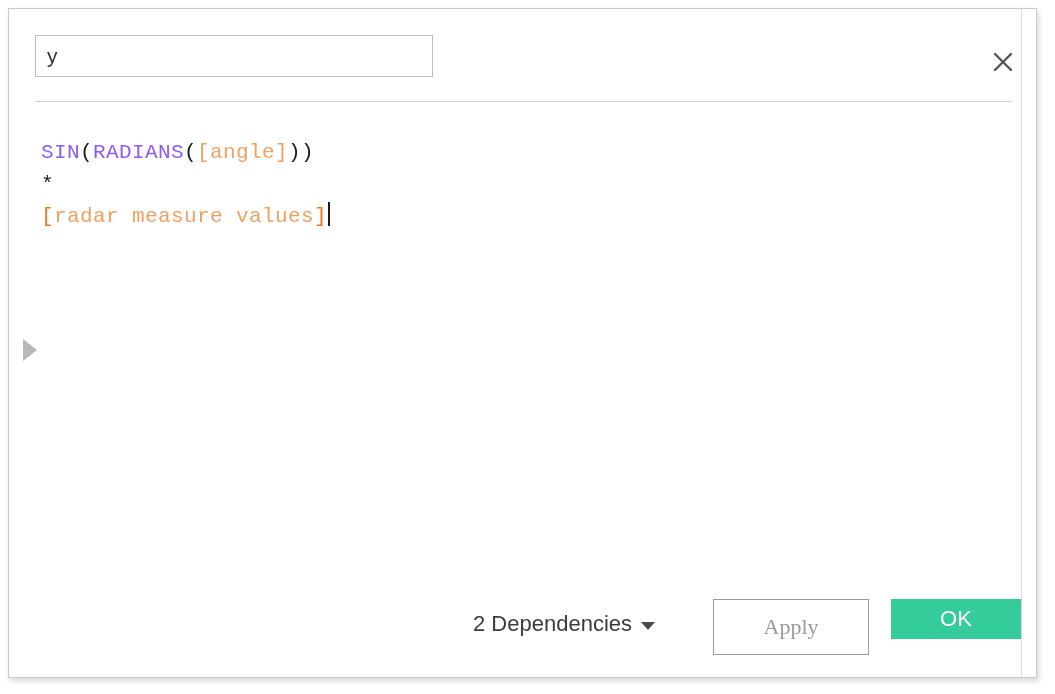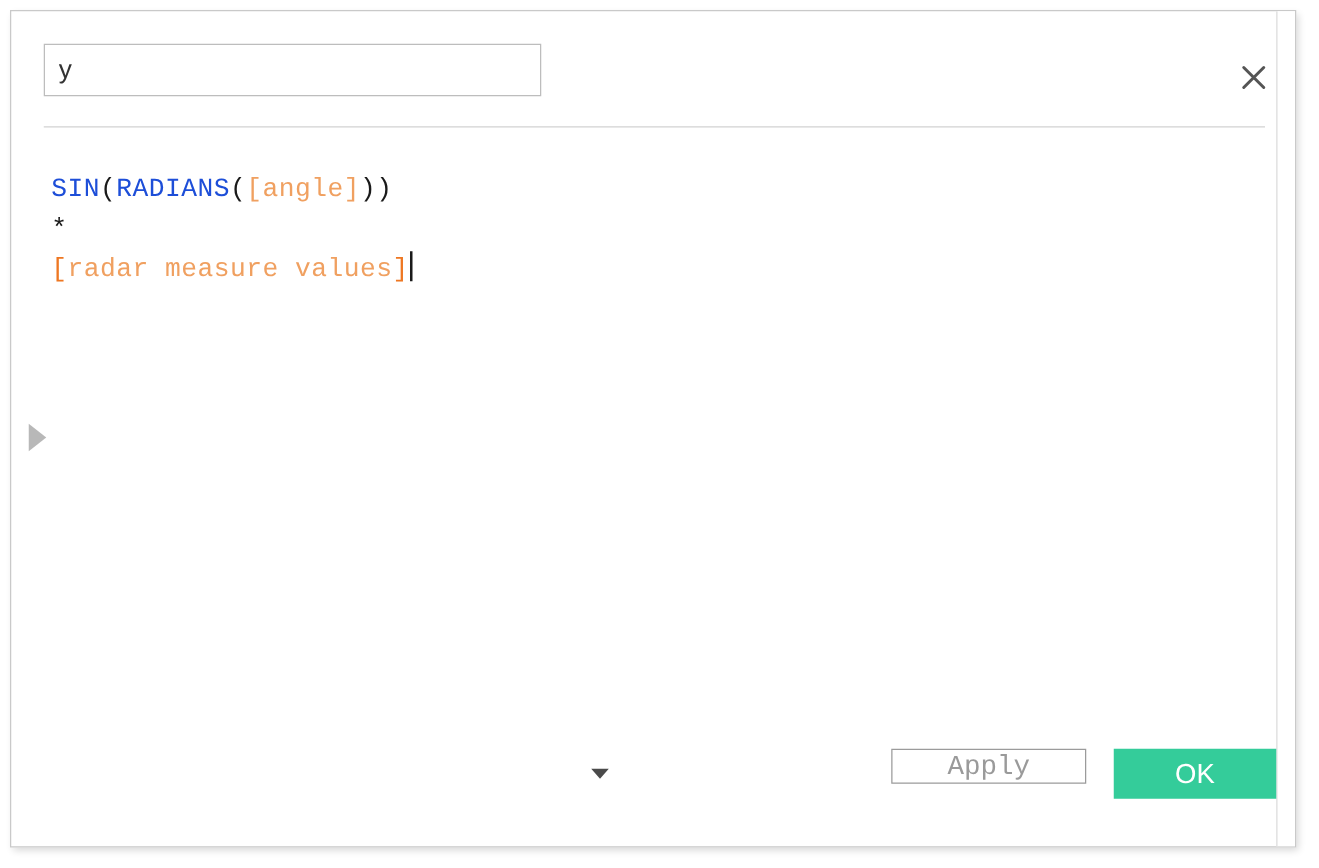--- a/index.html
+++ b/index.html
@@ -88,21 +88,21 @@
     margin: 0;
     padding: 16px 0 0 6px;
     font-family: "Liberation Mono", "DejaVu Sans Mono", monospace;
     font-size: 21px;
     line-height: 32px;
     white-space: pre;
     color: #1a1a1a;
     letter-spacing: 0.4px;
   }
 
-  .tok-fn    { color: #1d4ed8; margin-top: 20px; }
+  .tok-fn    { color: #8b5cf6; margin-top: 20px; }
   .tok-paren { color: #1a1a1a; }
   .tok-field { color: #f0a060; }
   .tok-bracket { color: #ee7722; }
   .tok-op    { color: #1a1a1a; }
 
   #caret {
     display: inline-block;
     width: 2px;
     height: 24px;
     background: #1a1a1a;
@@ -170,26 +170,26 @@
     border-right: 7px solid transparent;
     border-top: 8px solid #4a4a4a;
     margin-top: 4px;
   }
 
   #apply-button {
     position: absolute;
     left: 704px;
     top: 18px;
     width: 156px;
-    height: 28px;
+    height: 56px;
     box-sizing: border-box;
     border: 1px solid #9b9b9b;
     background: #ffffff;
     color: #9a9a9a;
-    font-family: Liberation Mono, monospace;
+    font-family: Liberation Serif, serif;
     font-size: 22px;
     cursor: default;
     border-radius: 0;
   }
 
   #ok-button {
     position: absolute;
     left: 882px;
     top: 18px;
     width: 130px;
@@ -226,20 +226,21 @@
 <span class="tok-op">*</span>
 <span class="tok-bracket">[</span><span class="tok-field">radar measure values</span><span class="tok-bracket">]</span><span id="caret"></span></div>
   </div>
 
   <div id="expander-rail"></div>
   <div id="expander-arrow"></div>
 
   <div id="footer">
 
     <div id="dependencies-button">
+      <span>2 Dependencies</span>
       <span id="dependencies-caret"></span>
     </div>
 
     <button id="apply-button">Apply</button>
 
     <button id="ok-button">OK</button>
   </div>
 
 </div>
 

